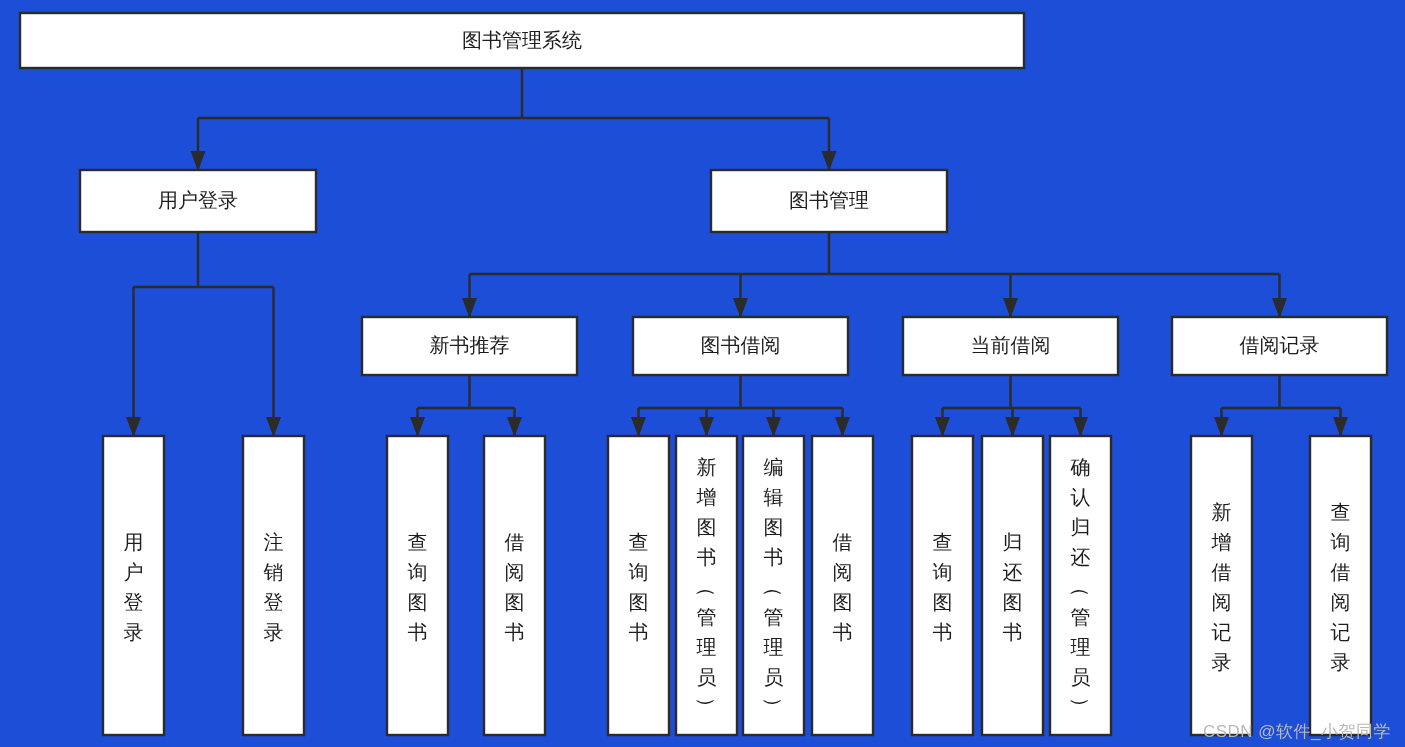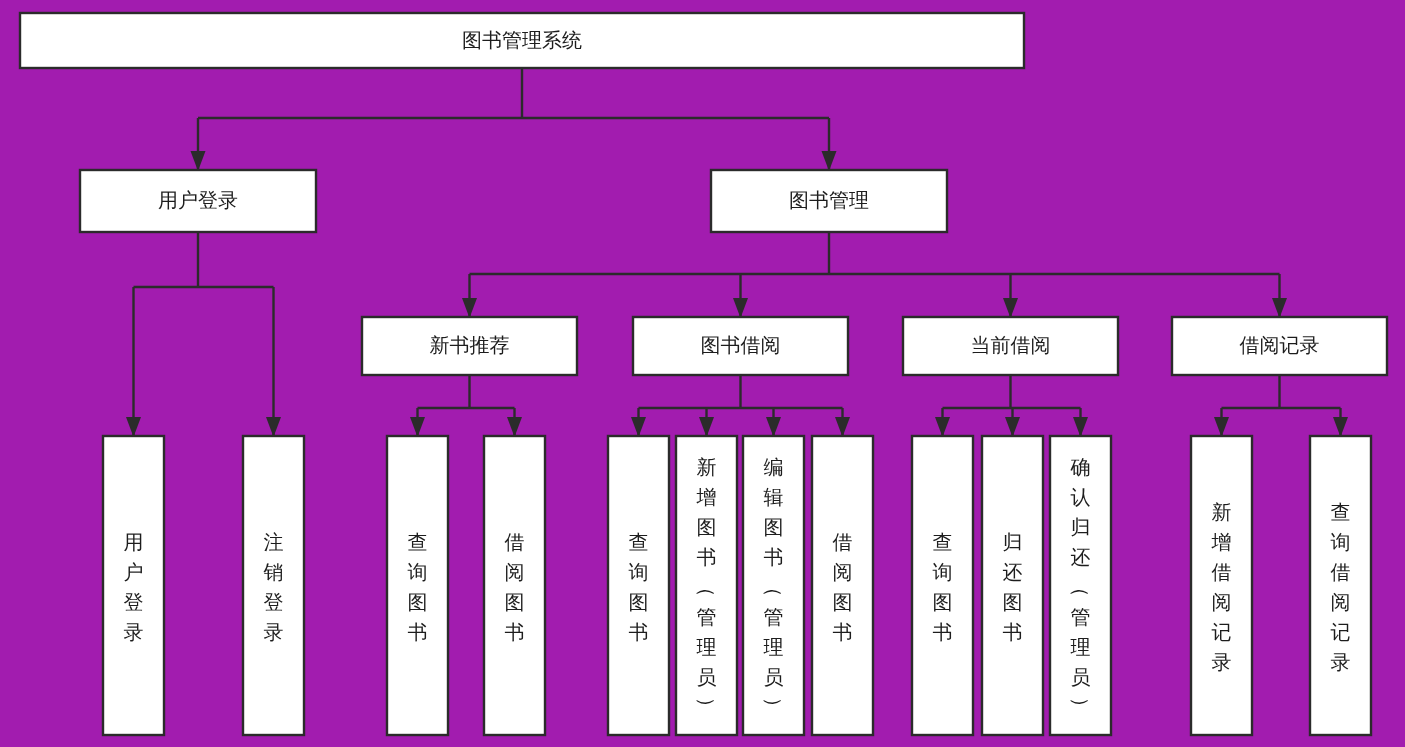--- a/index.html
+++ b/index.html
@@ -11,21 +11,21 @@
   body {
     width: 1405px;
     height: 747px;
     overflow: hidden;
     font-family: "Liberation Sans", "DejaVu Sans", sans-serif;
   }
   #diagram-root {
     position: relative;
     width: 1405px;
     height: 747px;
-    background: #a21caf;
+    background: #1d4ed8;
   }
   svg#tree-svg {
     position: absolute;
     left: 0;
     top: 0;
     width: 1405px;
     height: 747px;
     display: block;
   }
   .node-box {
@@ -275,13 +275,14 @@
           <rect x="1310" y="436" width="61" height="299" class="node-box"></rect>
           <text x="1340.5" y="518.9" class="node-label-v">查</text>
           <text x="1340.5" y="548.9" class="node-label-v">询</text>
           <text x="1340.5" y="578.9" class="node-label-v">借</text>
           <text x="1340.5" y="608.9" class="node-label-v">阅</text>
           <text x="1340.5" y="638.9" class="node-label-v">记</text>
           <text x="1340.5" y="668.9" class="node-label-v">录</text>
         </g>
       </g>
   </svg>
+  <div class="watermark">CSDN @软件_小贺同学</div>
 </div>
 
 </body></html>

